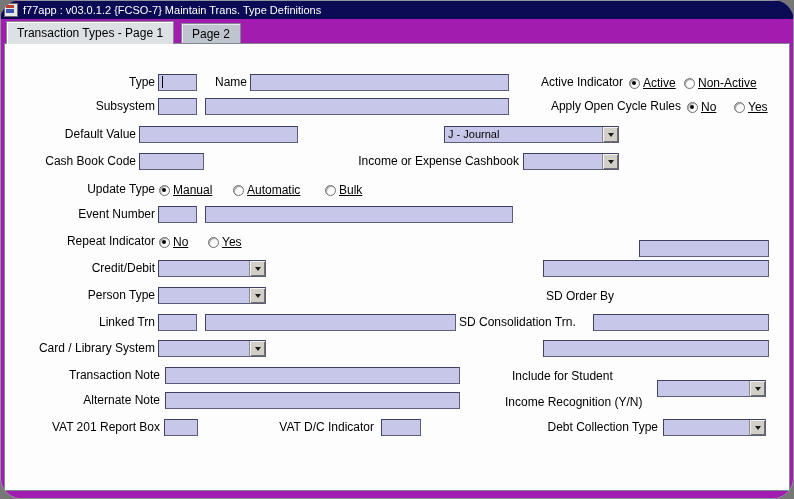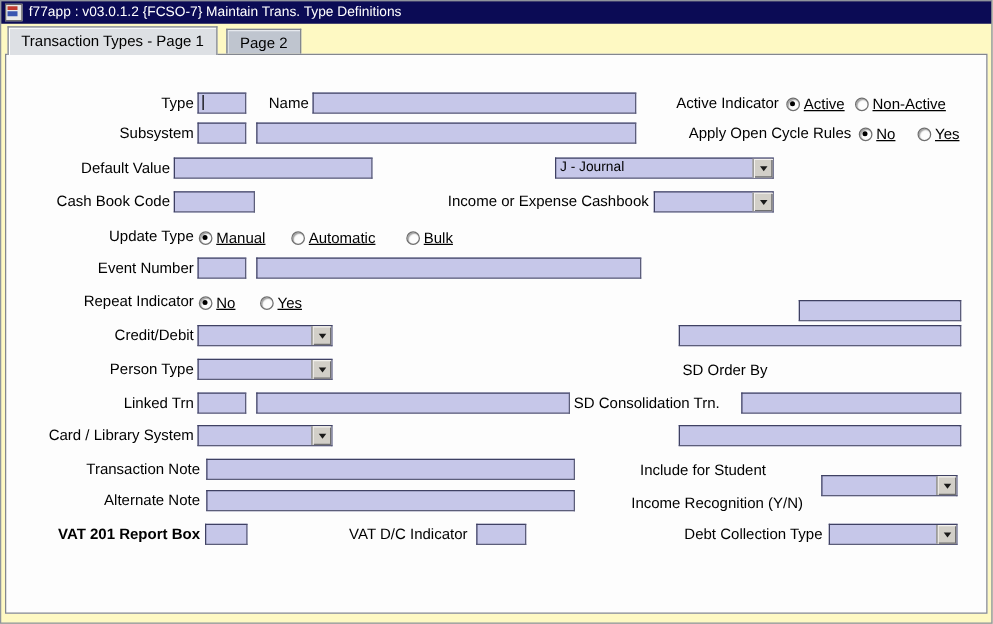--- a/index.html
+++ b/index.html
@@ -1,18 +1,18 @@
 <!DOCTYPE html>
 <html><head>
 <meta charset="utf-8">
 <style>
   html,body{margin:0;padding:0;}
   body{font-family:"Liberation Sans",sans-serif;background:#777;}
-  #win{position:relative;width:794px;height:499px;background:#fef9c3;overflow:hidden;
-       box-shadow:inset 0 0 0 1px #8f949c;}
+  #win{position:relative;width:794px;height:499px;background:#a21caf;overflow:hidden;
+       box-shadow:inset 0 0 0 1px #8f949c;border-radius:21px;}
   
   #titlebar{position:absolute;left:1px;top:1px;width:792px;height:18px;background:#0b0b55;
             display:flex;align-items:center;gap:5px;padding-left:3px;box-sizing:border-box;}
   #titlebar .title{color:#ffffff;font-size:11px;white-space:nowrap;}
   .app-icon{width:12px;height:12px;background:#e8e8e8;border:1px solid #6a6a6a;position:relative;flex:0 0 auto;}
   .app-icon::before{content:"";position:absolute;left:1px;top:1px;width:8px;height:3px;background:#c23b2e;}
   .app-icon::after{content:"";position:absolute;left:1px;top:5px;width:8px;height:4px;background:#3a55b0;}
   
   .tab{position:absolute;font-size:12px;color:#000;display:flex;align-items:center;
        padding:5px 10px;white-space:nowrap;box-sizing:border-box;}
@@ -167,21 +167,21 @@
     <span class="val"></span>
     <span class="btn">
         <span class="arrow"></span>
       </span>
   </div>
 
   <span class="lbl" style="left:70px;top:392px;width:90px;">Alternate Note</span>
   <input class="fld" style="left: 165px; top: 392px; width: 295px;" value="">
   <span class="lbl left" style="left:505px;top:394px;">Income Recognition (Y/N)</span>
 
-  <span class="lbl" style="left:42px;top:419px;width:118px;font-weight:bold;">VAT 201 Report Box</span>
+  <span class="lbl" style="left:42px;top:419px;width:118px;">VAT 201 Report Box</span>
   <input class="fld" style="left: 164px; top: 419px; width: 34px;" value="">
   <span class="lbl" style="left:262px;top:419px;width:112px;">VAT D/C Indicator</span>
   <input class="fld" style="left: 381px; top: 419px; width: 40px;" value="">
   <span class="lbl" style="left:532px;top:419px;width:126px;">Debt Collection Type</span>
   <div class="dd" style="left:663px;top:419px;width:103px;">
     <span class="val"></span>
     <span class="btn">
         <span class="arrow"></span>
       </span>
   </div>

